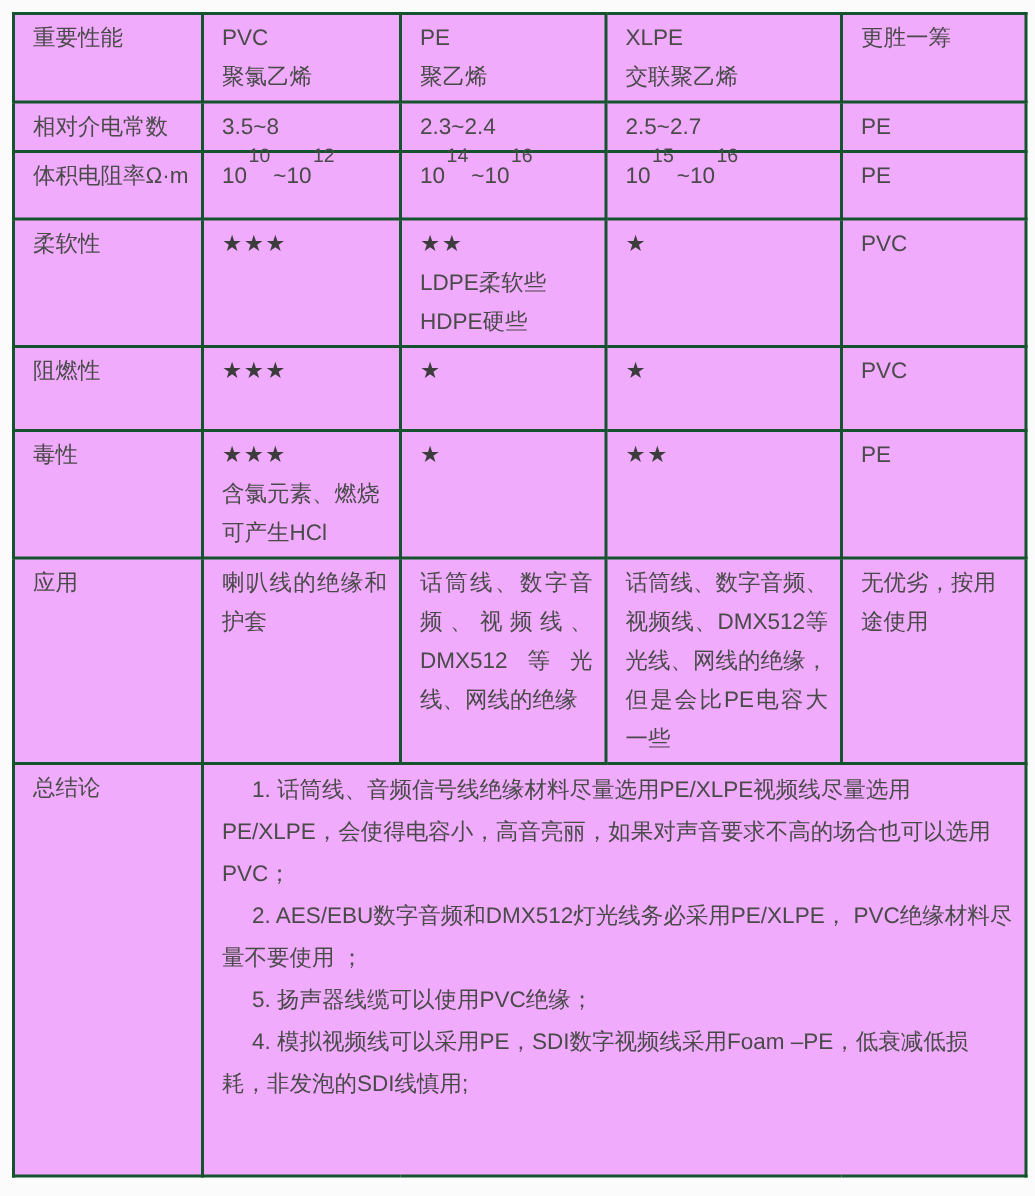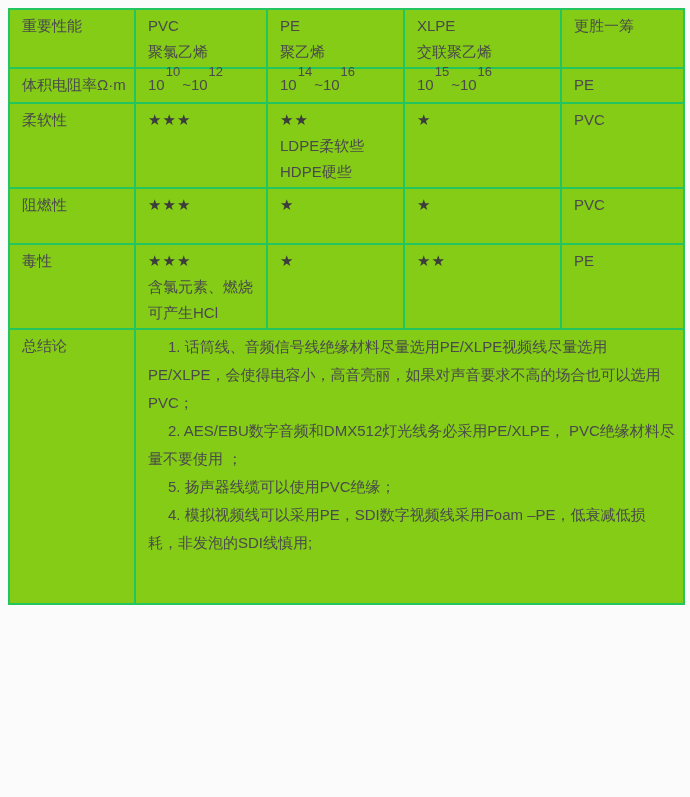--- a/index.html
+++ b/index.html
@@ -15,30 +15,30 @@
     padding: 8px 7px 9px 8px;
     background: #fbfbfb;
     overflow: hidden;
   }
   table.cmp {
     border-collapse: collapse;
     table-layout: fixed;
     width: 675px;
   }
   table.cmp td {
-    border: 2px solid #22c55e;
+    border: 2px solid #14532d;
     vertical-align: top;
     padding: 3px 8px 2px 12px;
     font-size: 15px;
     line-height: 26px;
-    background: #84cc16;
+    background: #f0abfc;
   }
   tr.r-header    { height: 55px; }
   tr.r-diel      { height: 30px; }
-  tr.r-resist    { height: 35px; }
+  tr.r-resist    { height: 45px; }
   tr.r-soft      { height: 78px; }
   tr.r-shrink    { height: 56px; }
   tr.r-flame     { height: 56px; margin-top: 40px; }
   tr.r-tox       { height: 82px; }
   tr.r-app       { height: 113px; }
   tr.r-conc      { height: 275px; }
 
   .stars { letter-spacing: 1px; color: #3c3c3c; }
   .sup-cell { white-space: nowrap; padding-top: 8px; }
   .sup-cell sup {
@@ -86,20 +86,27 @@
         </td>
         <td>
           <div>XLPE</div>
           <div>交联聚乙烯</div>
         </td>
         <td>
           <div>更胜一筹</div>
         </td>
       </tr>
 
+      <tr class="r-diel">
+        <td>相对介电常数</td>
+        <td>3.5~8</td>
+        <td>2.3~2.4</td>
+        <td>2.5~2.7</td>
+        <td>PE</td>
+      </tr>
 
       <tr class="r-resist">
         <td>体积电阻率Ω·m</td>
         <td class="sup-cell"><span>10</span><sup>10</sup><span>~</span><span>10</span><sup>12</sup></td>
         <td class="sup-cell"><span>10</span><sup>14</sup><span>~</span><span>10</span><sup>16</sup></td>
         <td class="sup-cell"><span>10</span><sup>15</sup><span>~</span><span>10</span><sup>16</sup></td>
         <td>PE</td>
       </tr>
 
       <tr class="r-soft">
@@ -127,20 +134,27 @@
         <td>毒性</td>
         <td>
           <div class="stars">★★★</div>
           <div>含氯元素、燃烧可产生HCl</div>
         </td>
         <td class="stars">★</td>
         <td class="stars">★★</td>
         <td>PE</td>
       </tr>
 
+      <tr class="r-app">
+        <td>应用</td>
+        <td class="app-text">喇叭线的绝缘和护套</td>
+        <td class="app-text">话筒线、数字音频、视频线、DMX512等光线、网线的绝缘</td>
+        <td class="app-text">话筒线、数字音频、视频线、DMX512等光线、网线的绝缘，但是会比PE电容大一些</td>
+        <td>无优劣，按用途使用</td>
+      </tr>
 
       <tr class="r-conc">
         <td class="conc-label">总结论</td>
         <td class="conc-cell" colspan="4">
           <p>1. 话筒线、音频信号线绝缘材料尽量选用PE/XLPE视频线尽量选用PE/XLPE，会使得电容小，高音亮丽，如果对声音要求不高的场合也可以选用PVC；</p>
           <p>2. AES/EBU数字音频和DMX512灯光线务必采用PE/XLPE， PVC绝缘材料尽量不要使用 ；</p>
           <p>5. 扬声器线缆可以使用PVC绝缘；</p>
           <p>4. 模拟视频线可以采用PE，SDI数字视频线采用Foam –PE，低衰减低损耗，非发泡的SDI线慎用;</p>
 
         </td>

